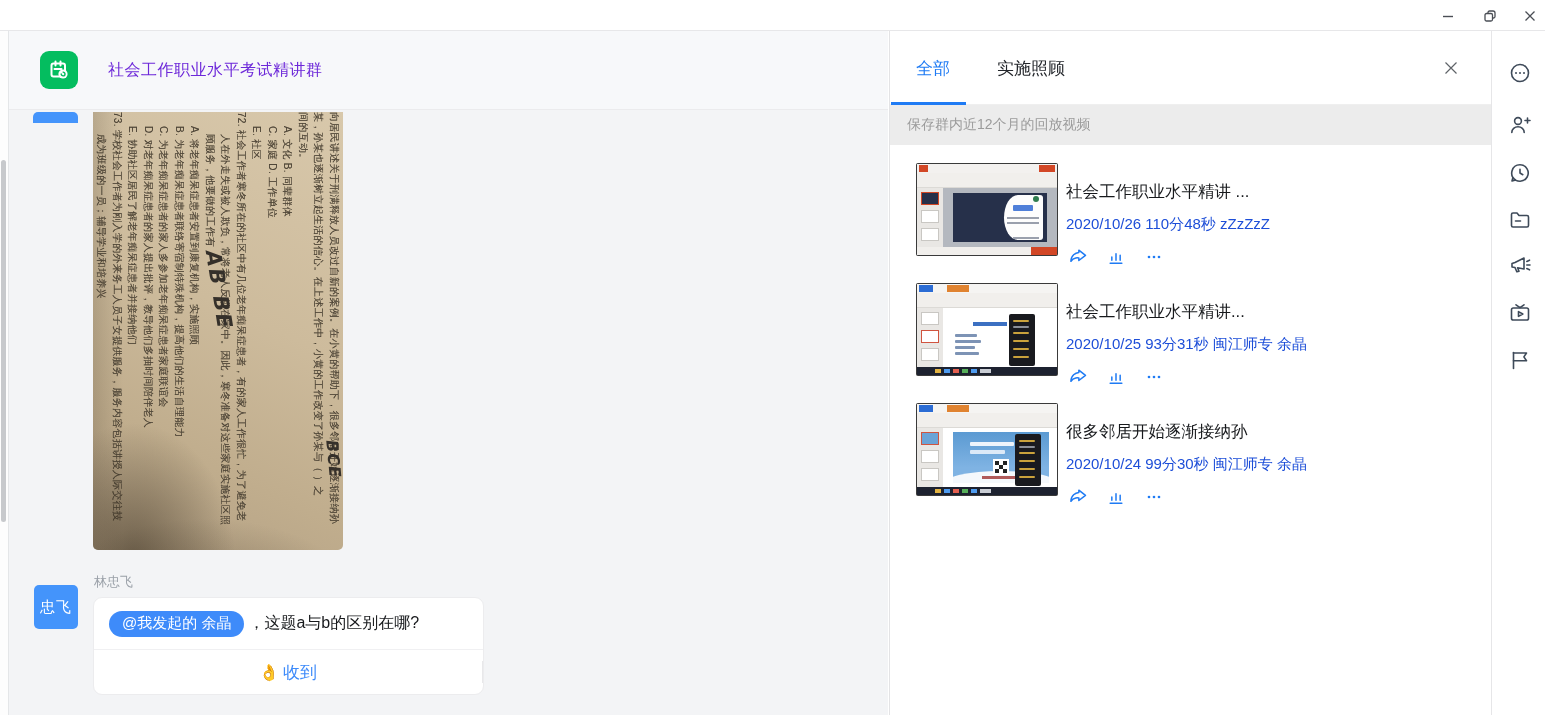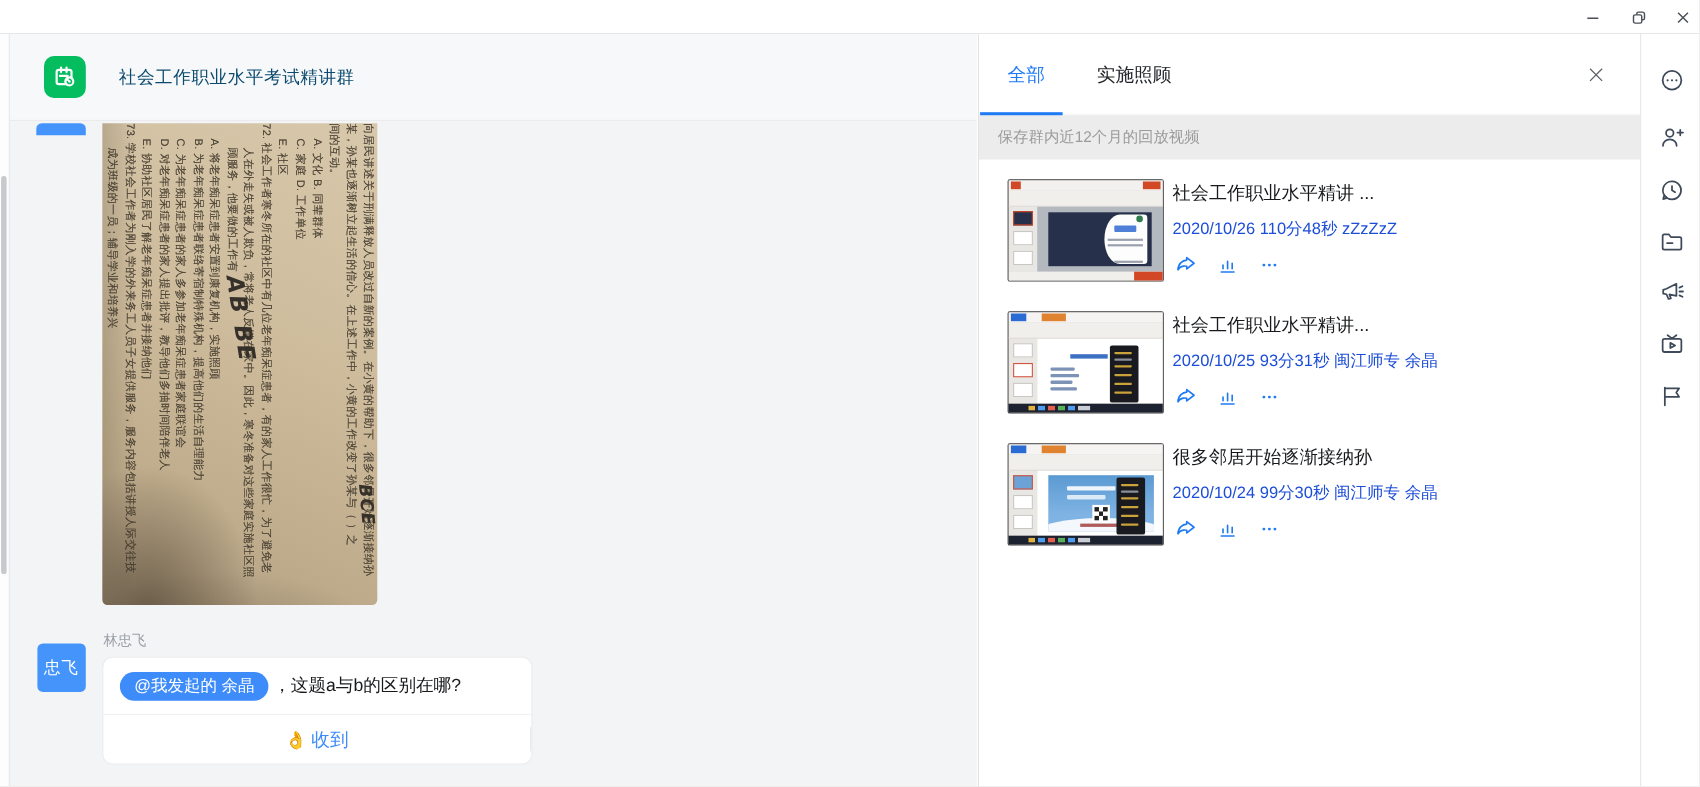--- a/index.html
+++ b/index.html
@@ -15,21 +15,21 @@
   .winctl svg { display:block; }
   .ctl-min { left:1435px; } .ctl-restore { left:1477px; } .ctl-close { left:1517px; }
 
   
   .left-strip { position:absolute; left:0; top:31px; width:9px; height:684px; background:#fdfdfd; border-right:1px solid #e4e6e8; }
   .left-scrollbar { position:absolute; left:1px; top:129px; width:5px; height:362px; background:#c7c9cc; border-radius:3px; }
 
   
   .chat-header { position:absolute; left:9px; top:31px; width:879px; height:79px; background:#f7f8fa; border-bottom:1px solid #ebebed; display:flex; align-items:center; padding-left:31px; }
   .group-icon { width:38px; height:38px; border-radius:9px; background:#04bd5f; display:flex; align-items:center; justify-content:center; flex:0 0 auto; }
-  .group-title { margin-left:30px; font-size:16px; color:#0c4a6e; letter-spacing:.5px; }
+  .group-title { margin-left:30px; font-size:16px; color:#6d28d9; letter-spacing:.5px; }
 
   
   .chat-body { position:absolute; left:9px; top:110px; width:879px; height:605px; background:#f3f4f6; overflow:hidden; }
   .avatar-sliver { position:absolute; left:24px; top:2px; width:45px; height:11px; background:#4494fb; border-radius:5px 5px 0 0; }
 
   
   .photo { position:absolute; left:84px; top:2px; width:250px; height:438px; border-radius:0 0 5px 5px; overflow:hidden;
            background:linear-gradient(205deg,#d8c8ab 0%,#cdbb9c 45%,#c0ad8d 75%,#b3a084 100%); }
   .photo-rot { position:absolute; left:-94px; top:94px; width:438px; height:250px; transform:rotate(90deg); }
   .photo-lines { width:438px; height:250px; padding-top:1px; }
@@ -60,21 +60,21 @@
   .tab { position:absolute; top:26px; font-size:17px; cursor:pointer; }
   .tab-all { left:26px; color:#1f7bf4; }
   .tab-mine { left:107px; color:#23262b; }
   .tab-underline { position:absolute; left:1px; top:71px; width:75px; height:3px; background:#1f7bf4; }
   .panel-close { position:absolute; right:28px; top:24px; width:26px; height:26px; display:flex; align-items:center; justify-content:center; color:#5f6368; cursor:pointer; }
   .notice { position:absolute; left:0; top:74px; width:602px; height:40px; background:#ececec; display:flex; align-items:center; padding-left:17px; font-size:14px; color:#9b9b9b; }
 
   .vrow { position:absolute; left:26px; width:560px; height:93px; }
   .vrow1 { top:132px; } .vrow2 { top:252px; } .vrow3 { top:372px; }
   .vthumb { position:absolute; left:0; top:0; width:142px; height:93px; border-radius:2px; overflow:hidden; background:#3a3a3a; cursor:pointer; }
-  .vinfo { position:absolute; left:150px; top:0; width:410px; height:93px; }
+  .vinfo { position:absolute; left:150px; top:16px; width:410px; height:93px; }
   .vtitle { position:absolute; left:0; top:2px; font-size:16.5px; color:#17191c; white-space:nowrap; cursor:pointer; }
   .vmeta  { position:absolute; left:0; top:36px; font-size:15px; color:#1d4ed8; white-space:nowrap; }
   .vicons { position:absolute; left:0; top:66px; height:24px; display:flex; align-items:center; }
   .vicon { width:24px; height:24px; margin-right:14px; display:flex; align-items:center; justify-content:center; color:#1f7bf4; cursor:pointer; }
 
   
   .ppt { position:absolute; inset:1px; background:#d9d7d4; }
   .ppt .tbar { position:absolute; left:0; top:0; right:0; height:9px; background:#f3f1ef; }
   .t1 .tbar::before { content:""; position:absolute; left:2px; top:1px; width:9px; height:7px; background:#d24726; }
   .t1 .tbar::after  { content:""; position:absolute; right:2px; top:1px; width:16px; height:7px; background:#d24726; }

